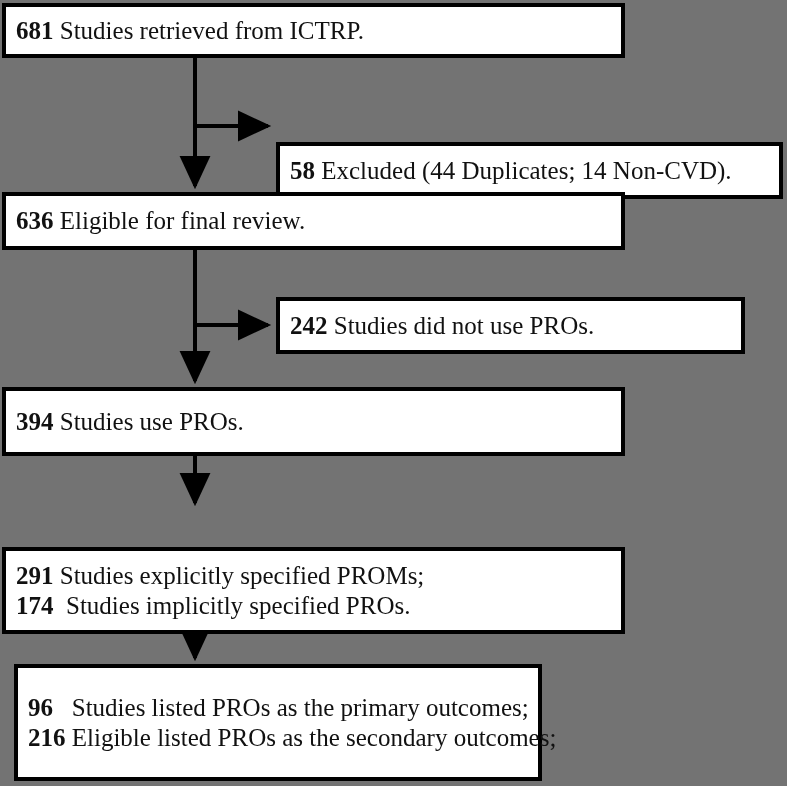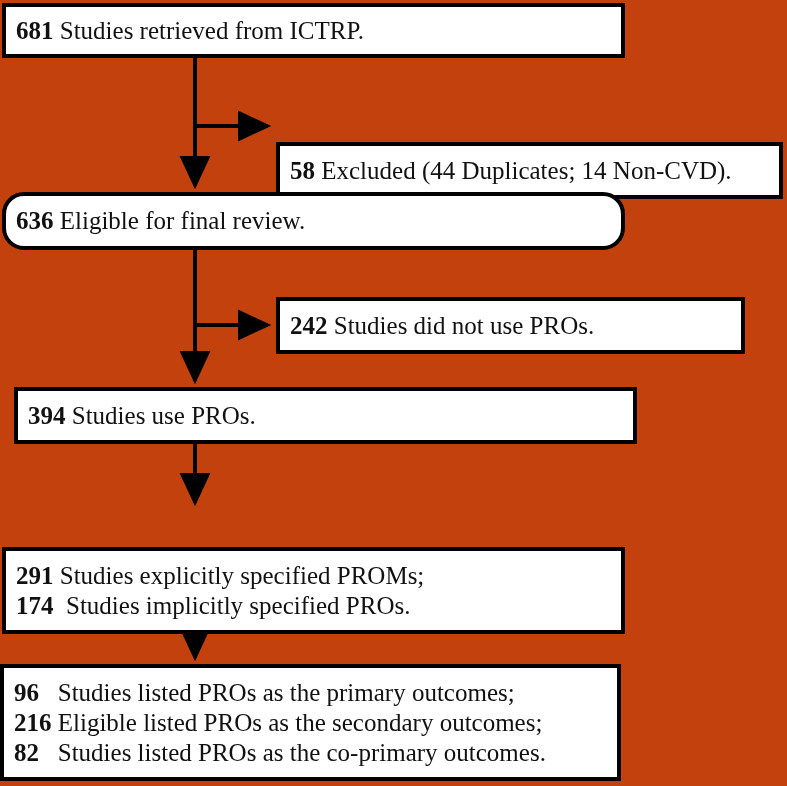--- a/index.html
+++ b/index.html
@@ -5,21 +5,21 @@
 <style>
   html, body {
     margin: 0;
     padding: 0;
     background: #ffffff;
   }
   #flowchart {
     position: relative;
     width: 787px;
     height: 786px;
-    background: #c2410c;
+    background: #737373;
     font-family: "Liberation Serif", "DejaVu Serif", serif;
     overflow: hidden;
   }
   .box {
     position: absolute;
     box-sizing: border-box;
     border: 4px solid #000000;
     background: #ffffff;
     display: flex;
     flex-direction: column;
@@ -40,24 +40,24 @@
   .connectors {
     position: absolute;
     left: 0;
     top: 0;
     width: 787px;
     height: 786px;
     pointer-events: none;
   }
   
   #box-retrieved { left: 2px;   top: 3px;   width: 623px; height: 55px; }
-  #box-eligible  { left: 2px;   top: 192px; width: 623px; height: 58px; border-radius: 22px; }
-  #box-use-pros  { left: 2px;   top: 387px; width: 623px; height: 57px; margin-left: 12px; }
+  #box-eligible  { left: 2px;   top: 192px; width: 623px; height: 58px; }
+  #box-use-pros  { left: 2px;   top: 387px; width: 623px; height: 69px; }
   #box-proms     { left: 2px;   top: 509px; width: 623px; height: 87px; margin-top: 38px; }
-  #box-outcomes  { left: 0;   top: 664px; width: 621px; height: 117px; }
+  #box-outcomes  { left: 14px;   top: 664px; width: 528px; height: 117px; }
   
   #box-excluded  { left: 276px; top: 98px;  width: 507px; height: 57px; margin-top: 44px; }
   #box-no-pros   { left: 276px; top: 297px; width: 469px; height: 57px; }
 </style>
 </head>
 <body>
 
 <div id="flowchart">
 
   <svg class="connectors" viewBox="0 0 787 786" width="787" height="786" xmlns="http://www.w3.org/2000/svg">
@@ -101,16 +101,15 @@
   </div>
 
   <div class="box" id="box-proms">
     <div class="line"><span class="num">291</span><span> Studies explicitly specified PROMs;</span></div>
     <div class="line"><span class="num">174</span><span>  Studies implicitly specified PROs.</span></div>
   </div>
 
   <div class="box" id="box-outcomes">
     <div class="line"><span class="num">96</span><span>   Studies listed PROs as the primary outcomes;</span></div>
     <div class="line"><span class="num">216</span><span> Eligible listed PROs as the secondary outcomes;</span></div>
-    <div class="line"><span class="num">82</span><span>   Studies listed PROs as the co-primary outcomes.</span></div>
   </div>
 
 </div>
 
 </body></html>

